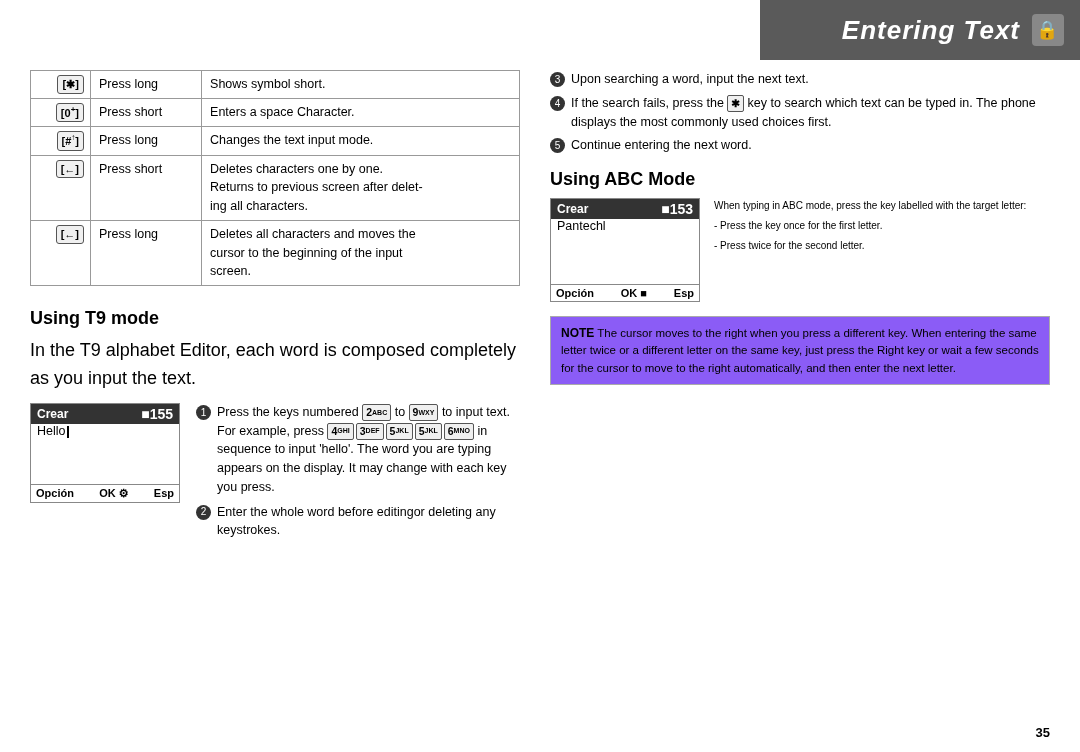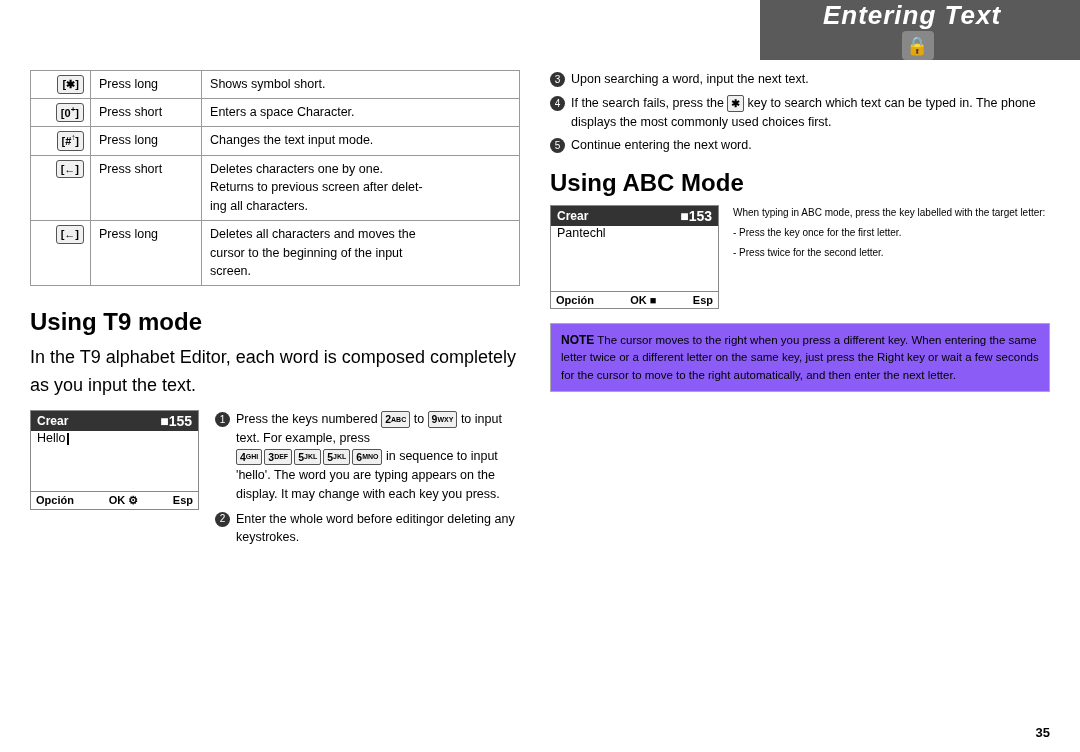--- a/index.html
+++ b/index.html
@@ -18,21 +18,20 @@
     .header {
       position: absolute;
       top: 0; right: 0;
       width: 320px;
       height: 60px;
       background: #5a5a5a;
       display: flex;
       align-items: center;
       justify-content: flex-end;
       padding-right: 16px;
-      flex-direction: column;
     }
     .header-title {
       color: #fff;
       font-size: 26px;
       font-weight: bold;
       font-style: italic;
       letter-spacing: 1px;
     }
     .header-icon {
       margin-left: 12px;
@@ -96,21 +95,21 @@
       font-weight: bold;
       background: #f0f0f0;
       vertical-align: middle;
     }
     .press-type {
       font-size: 12px;
     }
 
     
     .section-title {
-      font-size: 24px;
+      font-size: 18px;
       font-weight: bold;
       margin-bottom: 8px;
       margin-top: 1px;
     }
 
     
     .t9-body {
       font-size: 18px;
       line-height: 1.55;
       margin-bottom: 10px;
@@ -118,21 +117,21 @@
 
     .t9-content {
       display: flex;
       gap: 16px;
       align-items: flex-start;
       margin-bottom: 10px;
     }
 
     
     .phone-mock {
-      width: 169px;
+      width: 150px;
       flex-shrink: 0;
       border: 1.5px solid #888;
       font-size: 11.5px;
     }
     .phone-mock-header {
       background: #333;
       color: #fff;
       display: flex;
       justify-content: space-between;
       align-items: center;

